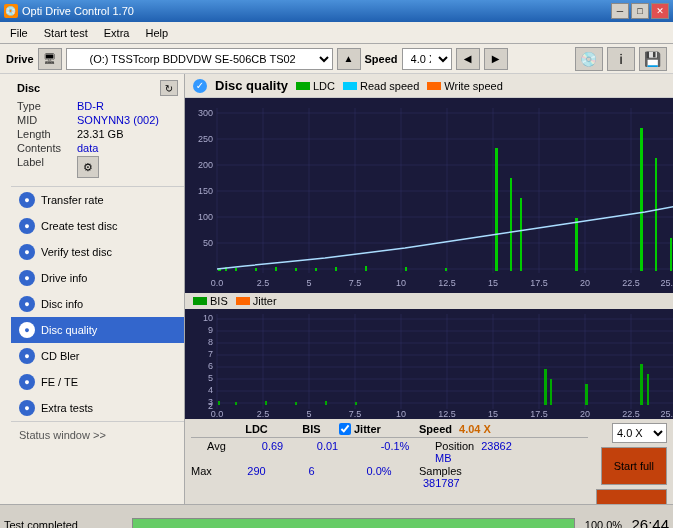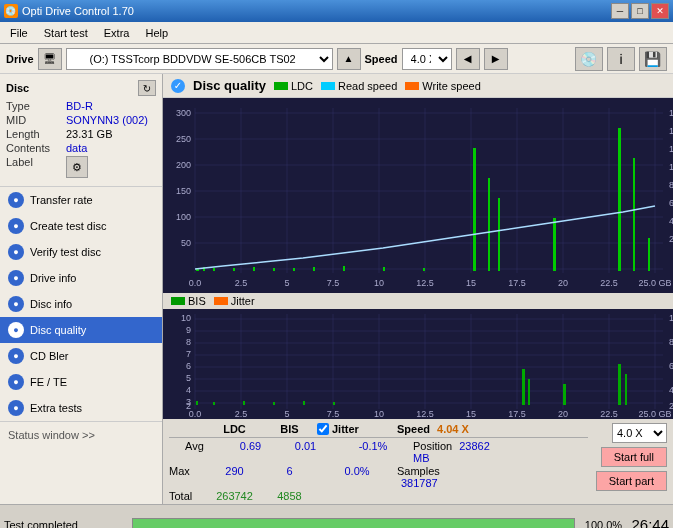--- a/index.html
+++ b/index.html
@@ -57,25 +57,26 @@
     .speed-label { font-size: 11px; font-weight: bold; }
     .speed-select { background: white; border: 1px solid #999; height: 22px; padding: 0 4px; font-size: 11px; width: 50px; }
     .toolbar-icons { display: flex; gap: 4px; margin-left: auto; }
     .toolbar-icon { width: 28px; height: 24px; background: #d4d0c8; border: 1px solid #999; display: flex; align-items: center; justify-content: center; cursor: pointer; font-size: 14px; }
 
     
     .main-content { display: flex; height: calc(528px - 22px - 22px - 30px - 24px); }
 
     
     .sidebar {
-      width: 163px;
+      width: 185px;
       background: #f0ece4;
       border-right: 1px solid #aaa;
       display: flex;
       flex-direction: column;
+      padding-left: 11px;
     }
     .disc-panel {
       background: #f0ece4;
       padding: 6px;
       border-bottom: 1px solid #ccc;
     }
     .disc-header { display: flex; align-items: center; justify-content: space-between; margin-bottom: 4px; }
     .disc-title { font-weight: bold; font-size: 11px; }
     .disc-refresh { width: 18px; height: 16px; background: #d4d0c8; border: 1px solid #999; display: flex; align-items: center; justify-content: center; cursor: pointer; font-size: 10px; }
     .disc-row { display: flex; margin-bottom: 2px; font-size: 11px; }
@@ -114,21 +115,21 @@
     }
     .chart-title { font-weight: bold; font-size: 13px; color: #000; }
     .legend-item { display: flex; align-items: center; gap: 3px; font-size: 11px; }
     .legend-color { width: 14px; height: 8px; }
     .legend-color.ldc { background: #00aa00; }
     .legend-color.read { background: #00ccff; }
     .legend-color.write { background: #ff6600; }
 
     
     .charts-area { flex: 1; display: flex; flex-direction: column; background: #f97316; }
-    .action-btn { background: #fca5a5; border: 1px solid #999; padding: 3px 12px; cursor: pointer; font-size: 11px; white-space: nowrap; }
+    .action-btn { background: #c2410c; border: 1px solid #999; padding: 12px 12px; cursor: pointer; font-size: 11px; white-space: nowrap; }
 
     
     .status-bar {
       height: 40px;
       background: #d4d0c8;
       border-top: 1px solid #aaa;
       display: flex;
       align-items: center;
       padding: 0 4px;
       gap: 8px;
@@ -484,27 +485,20 @@
               <span>Max</span>
               <span style="text-align:center;color:#0000cc;">290</span>
               <span style="text-align:center;color:#0000cc;">6</span>
               <span style="text-align:center;color:#0000cc;">0.0%</span>
               <span>
                 <span>Samples</span>
                 <span style="color:#0000cc;margin-left:4px;">381787</span>
               </span>
             </div>
 
-            <div style="display:grid;grid-template-columns:38px 55px 55px 80px 80px;font-size:11px;">
-              <span>Total</span>
-              <span style="text-align:center;color:#228822;">263742</span>
-              <span style="text-align:center;color:#228822;">4858</span>
-              <span></span>
-              <span></span>
-            </div>
           </div>
 
           <div style="display:flex;flex-direction:column;gap:4px;align-items:flex-end;">
             <div style="display:flex;align-items:center;gap:4px;">
               <select style="background:white;border:1px solid #999;height:20px;font-size:11px;width:55px;">
                 <option>4.0 X</option>
               </select>
             </div>
             <button class="action-btn">Start full</button>
             <button class="action-btn">Start part</button>

